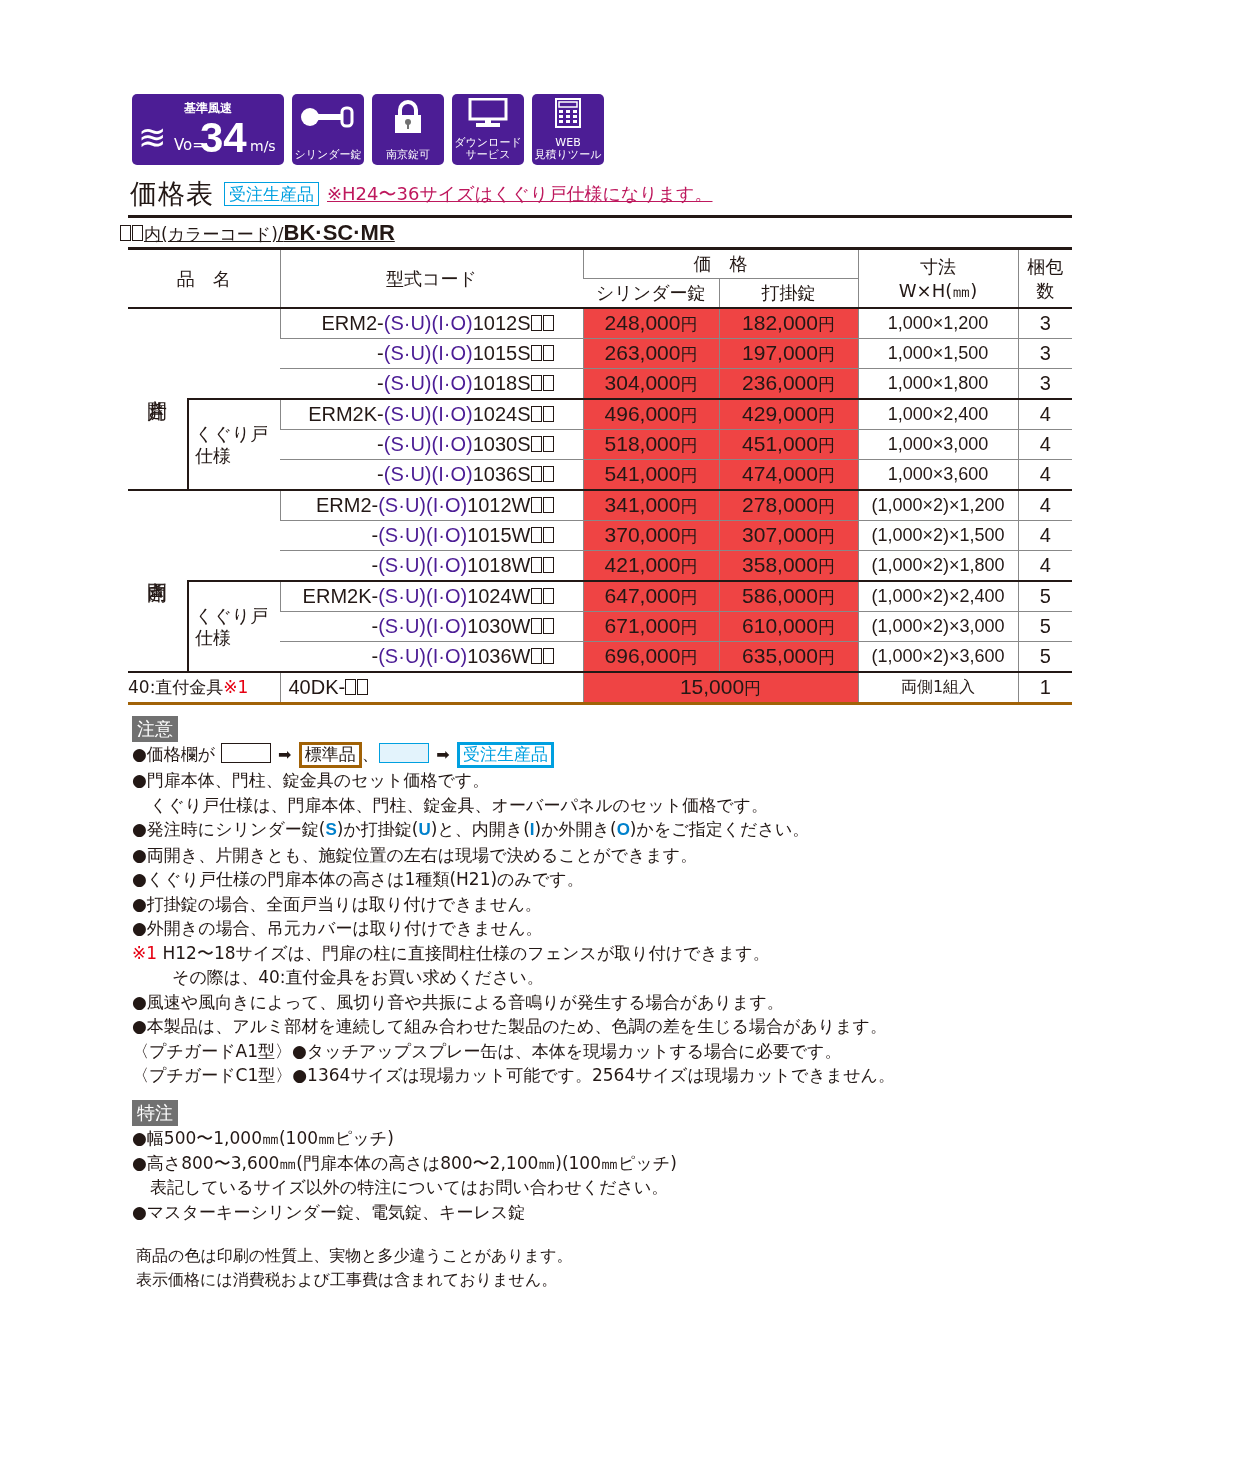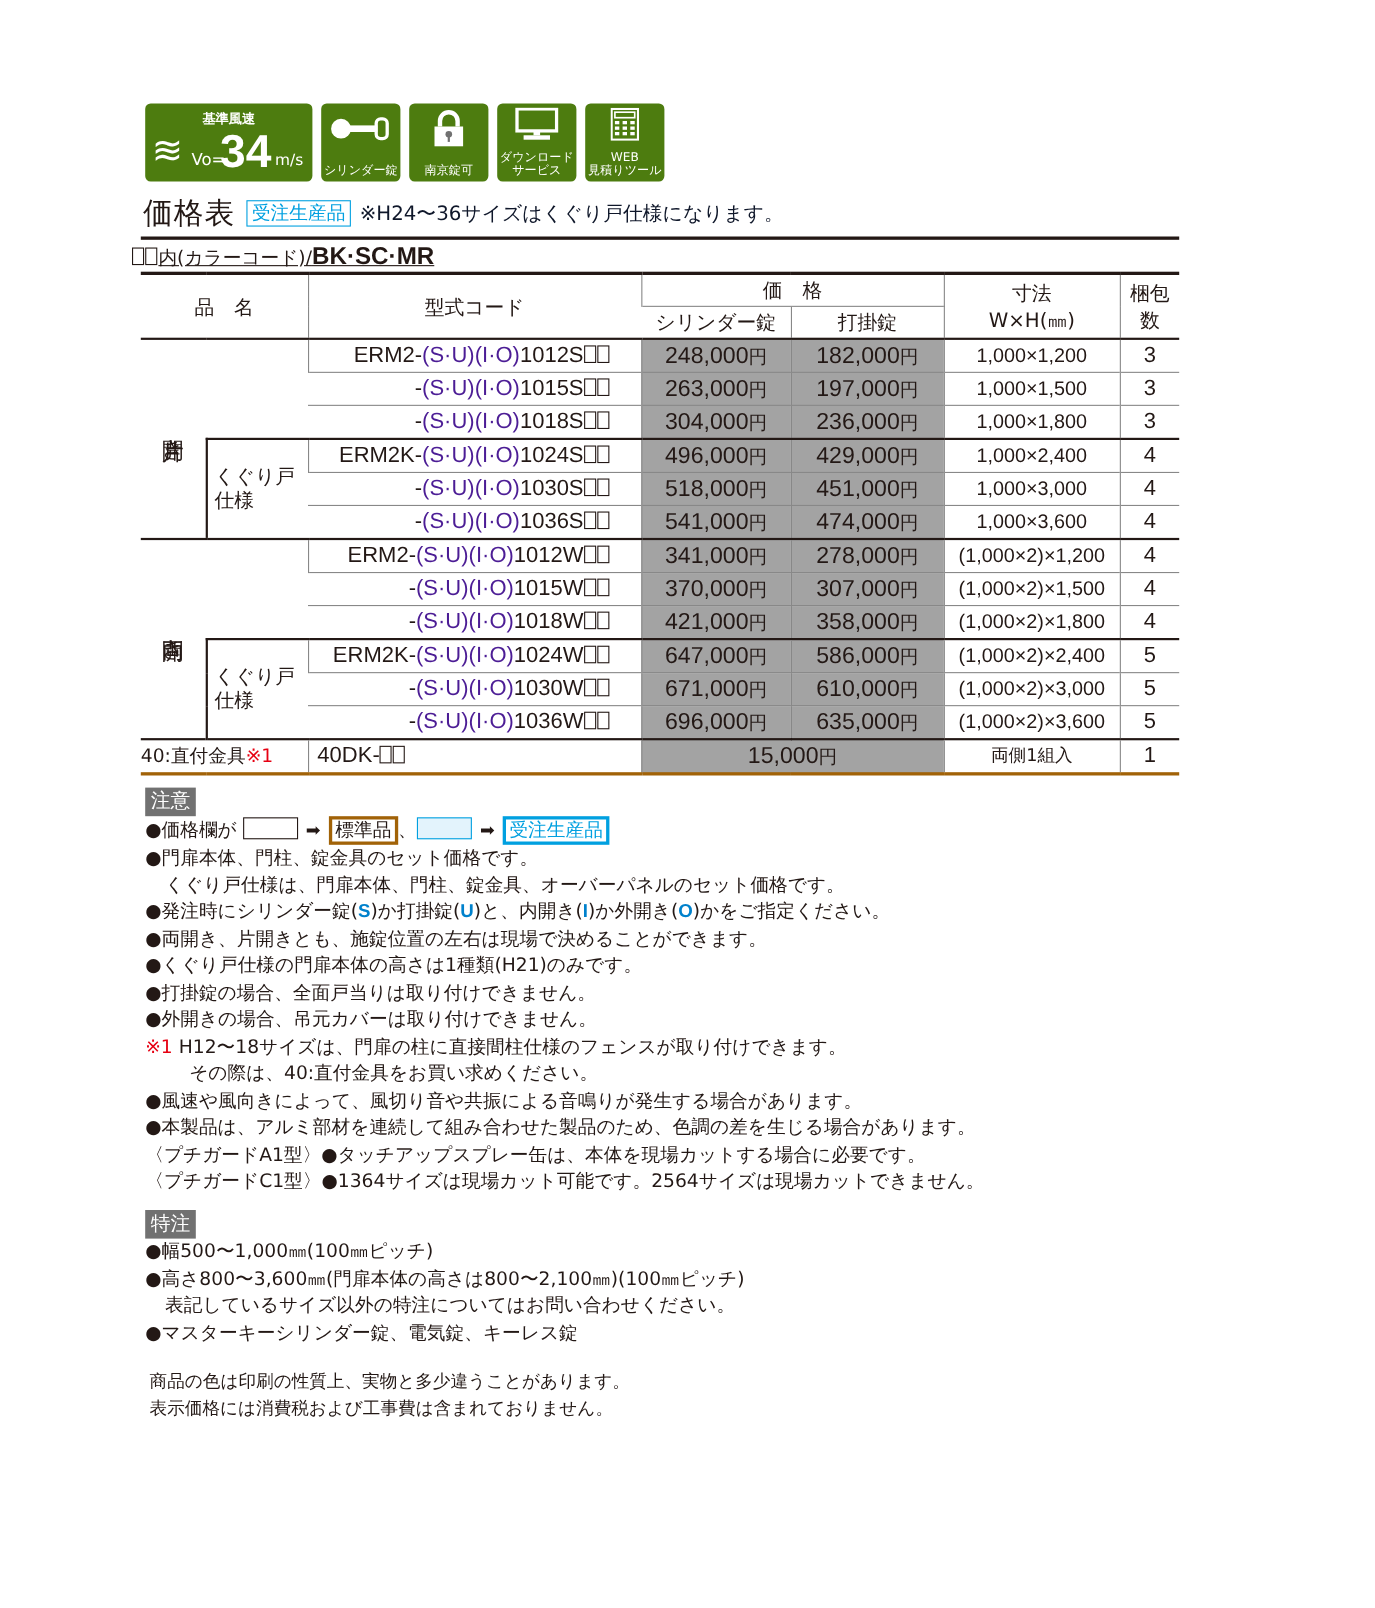--- a/index.html
+++ b/index.html
@@ -1,46 +1,46 @@
 <!DOCTYPE html>
 <html><head>
   <meta charset="utf-8">
   <style>
     html, body { margin: 0; padding: 0; background: #ffffff; }
     body { width: 1250px; height: 1462px; position: relative; font-family: "DejaVu Sans", "Liberation Sans", sans-serif; color: #231815; }
     .icons { position: absolute; left: 132px; top: 94px; display: flex; gap: 8px; }
-    .icon-box { background: #4d7c0f; border-radius: 5px; height: 71px; color: #fff; position: relative; box-sizing: border-box; }
+    .icon-box { background: #4c1d95; border-radius: 5px; height: 71px; color: #fff; position: relative; box-sizing: border-box; }
     .icon-wind { width: 152px; }
     .icon-wind .lbl { position: absolute; top: 6px; left: 0; width: 100%; text-align: center; font-size: 12px; font-weight: bold; }
     .icon-wind .waves { position: absolute; left: 6px; top: 26px; font-size: 34px; line-height: 34px; }
     .icon-wind .vo { position: absolute; left: 42px; top: 42px; font-size: 15px; }
     .icon-wind .num { position: absolute; left: 68px; top: 20px; font-size: 42px; font-weight: bold; font-family: "Liberation Sans", sans-serif; }
     .icon-wind .unit { position: absolute; left: 118px; top: 44px; font-size: 14px; }
     .icon-sm { width: 72px; }
     .icon-sm .glyph { position: absolute; top: 4px; left: 0; width: 100%; height: 38px; display: flex; align-items: center; justify-content: center; }
     .icon-sm .cap { position: absolute; bottom: 4px; left: 0; width: 100%; text-align: center; font-size: 11px; line-height: 12px; }
     .title-row { position: absolute; left: 130px; top: 176px; display: flex; align-items: center; }
     .title { font-size: 27px; font-weight: normal; letter-spacing: 1px; }
     .badge-order { margin-left: 10px; border: 1.5px solid #00a0e0; color: #00a0e0; background: #fff; font-size: 17px; padding: 0 4px; line-height: 22px; }
-    .title-note { margin-left: 8px; color: #0f172a; font-size: 18px; }
+    .title-note { margin-left: 8px; color: #be185d; font-size: 18px; text-decoration: underline; }
     .rule-top { position: absolute; left: 128px; top: 215px; width: 944px; height: 3px; background: #231815; }
     .color-code { position: absolute; left: 120px; top: 220px; font-size: 17px; text-decoration: underline; }
     .color-code b { font-size: 22px; font-family: "Liberation Sans", sans-serif; }
     .sq { display: inline-block; width: 9px; height: 14px; border: 1px solid #231815; margin-right: 1px; vertical-align: -1px; background: #fff; }
     table.price { position: absolute; left: 128px; top: 247px; width: 944px; border-collapse: collapse; table-layout: fixed; font-size: 18px; }
     table.price td, table.price th { padding: 0; text-align: center; font-weight: normal; border-left: 1px solid #888; height: 29px; }
     table.price tr.head-top th { border-top: 3px solid #231815; }
     table.price tr.sub th { border-top: 1px solid #888; height: 28px; }
     table.price tr.rule-thick td { border-top: 2px solid #231815; }
     table.price tr.rule-thin td { border-top: 1px solid #888; }
     table.price tr.last td { border-bottom: 3px solid #a16207; }
     table.price td:first-child, table.price th:first-child { border-left: none; }
     .model { text-align: right !important; padding-right: 28px !important; font-weight: bold; font-family: "Liberation Sans", sans-serif; font-size: 20px; white-space: nowrap; }
     .model .blue { color: #4c1d95; font-weight: normal; }
-    .price-cell { background: #a3a3a3; font-weight: bold; font-family: "Liberation Sans", sans-serif; font-size: 21px; }
+    .price-cell { background: #ef4444; font-weight: bold; font-family: "Liberation Sans", sans-serif; font-size: 21px; }
     .yen { font-weight: normal; font-size: 17px; }
     .size { font-size: 18px; font-family: "Liberation Sans", sans-serif; }
     .pack { font-size: 20px; font-family: "Liberation Sans", sans-serif; }
     .cat { font-size: 20px; line-height: 22px; writing-mode: vertical-rl; }
     .sub-cat { font-size: 18px; line-height: 22px; text-align: left !important; padding-left: 6px !important; border-left: 2px solid #231815 !important; border-top: 2px solid #231815 !important; }
     .red { color: #e60012; }
     .notes { position: absolute; left: 132px; top: 716px; font-size: 17px; line-height: 24.5px; }
     .section-tag { display: inline-block; background: #717171; color: #fff; padding: 0 5px; font-size: 18px; line-height: 26px; margin-bottom: 0; }
     .note-line { white-space: nowrap; }
     .indent { padding-left: 18px; }

